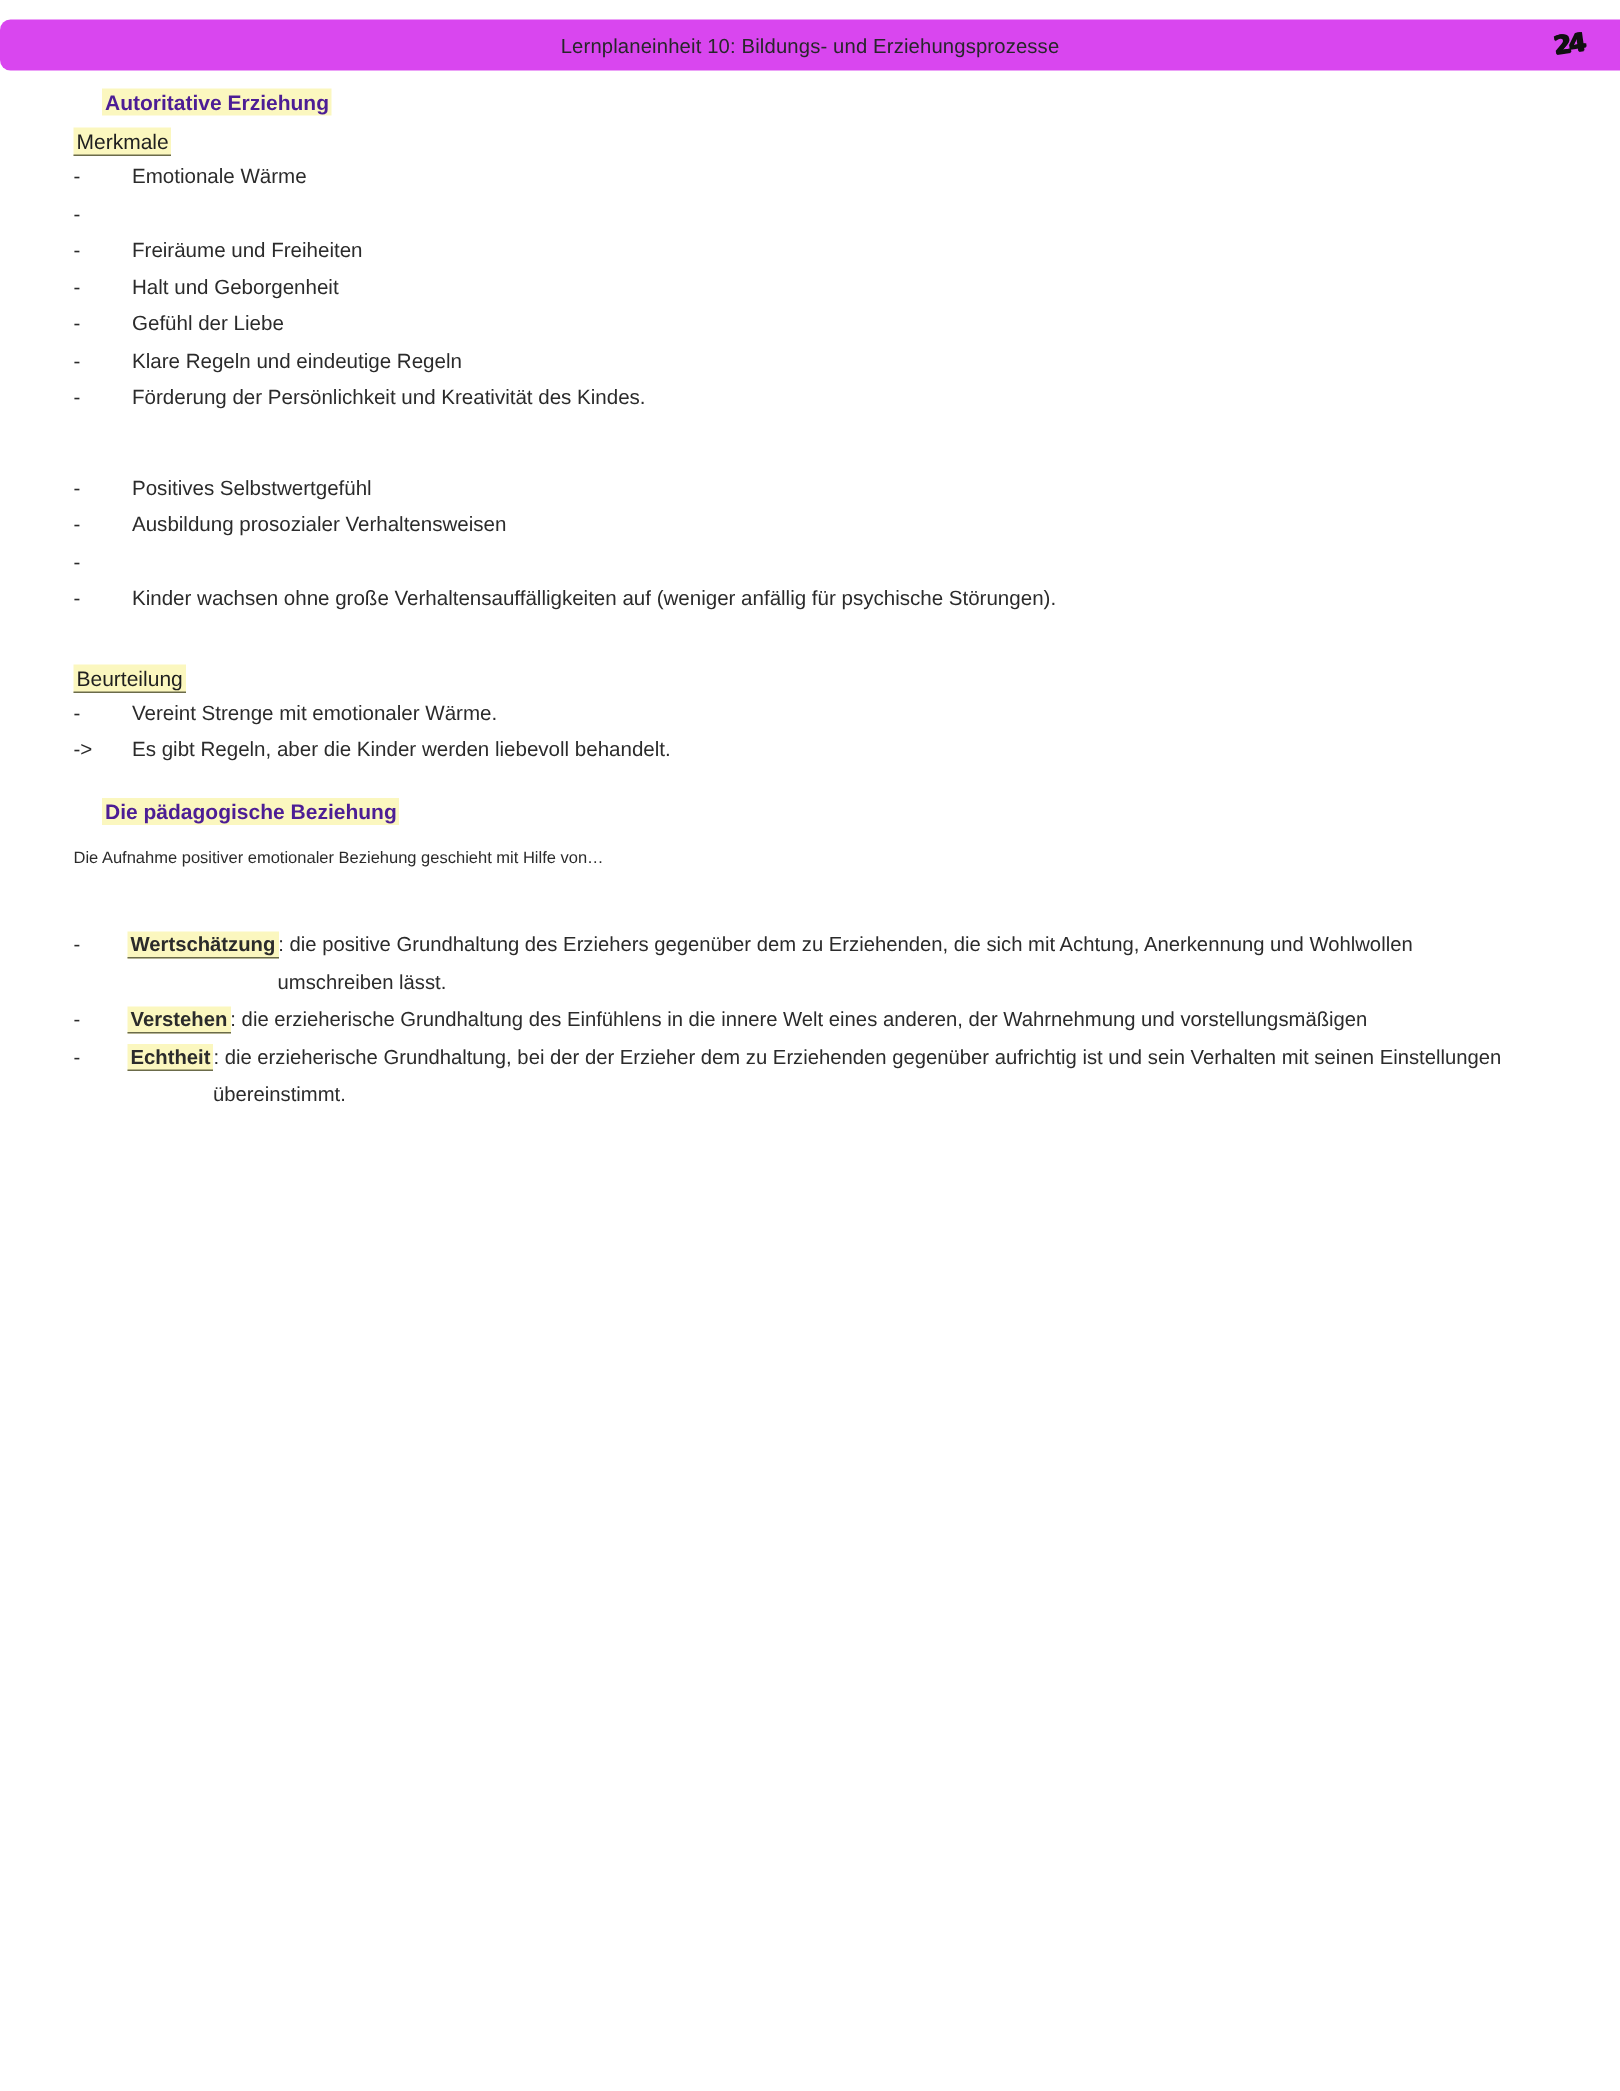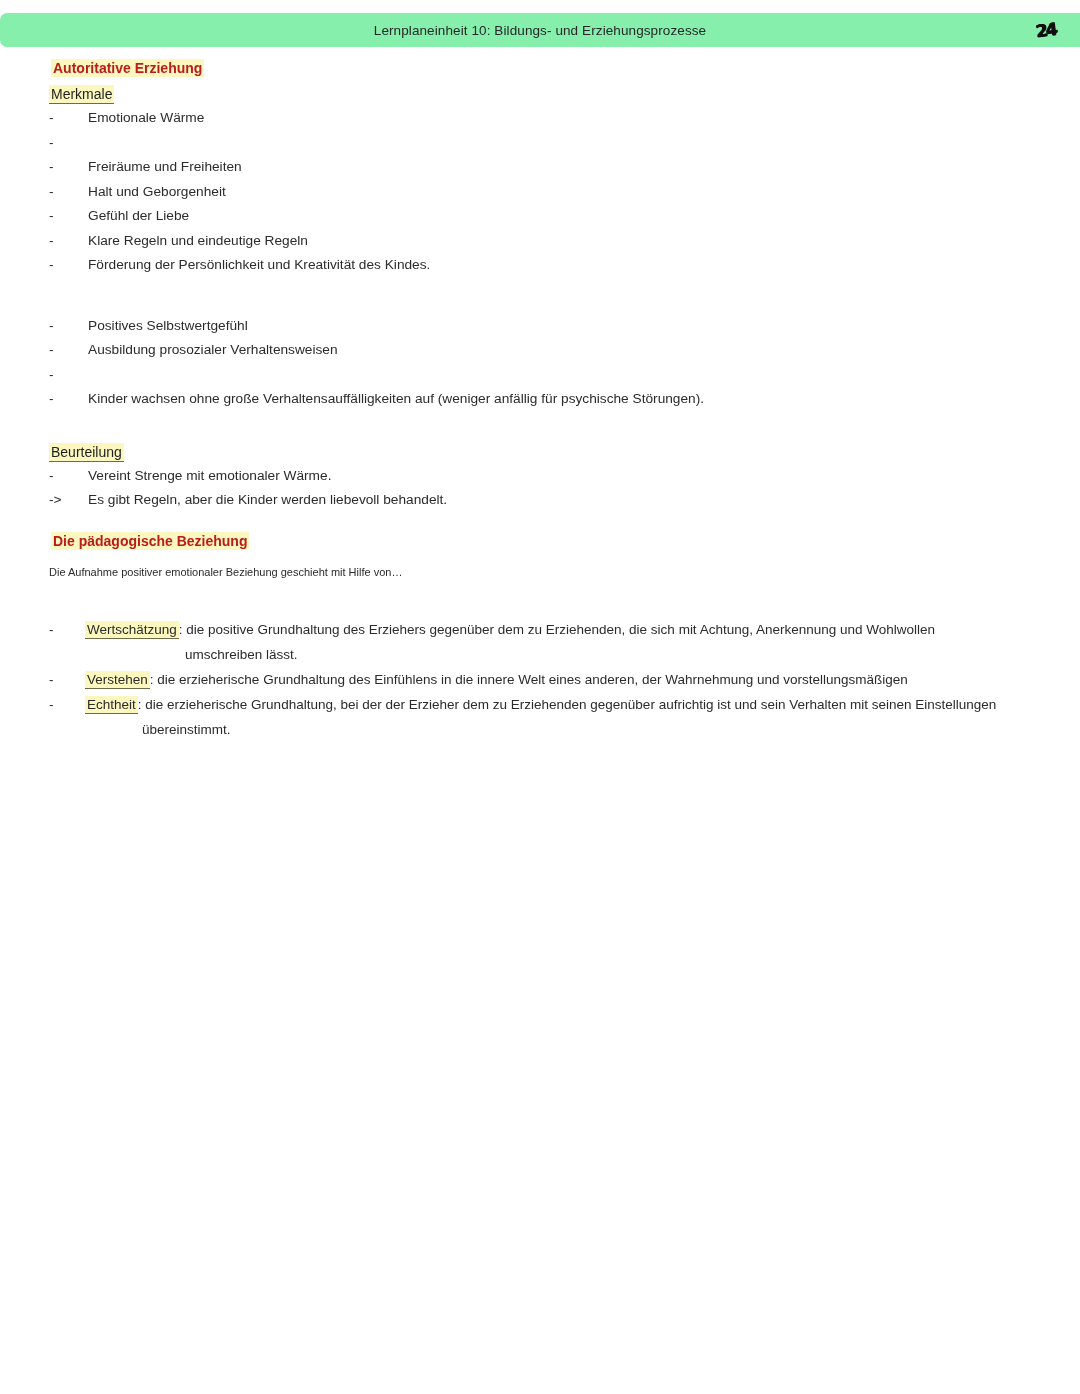--- a/index.html
+++ b/index.html
@@ -16,21 +16,21 @@
     overflow: hidden;
   }
 
   
   .header-band {
     position: absolute;
     left: 0;
     top: 13px;
     width: 1080px;
     height: 34px;
-    background: #86efac;
+    background: #d946ef;
     border-radius: 7px 0 0 7px;
     display: flex;
     align-items: center;
     justify-content: center;
   }
   .header-title {
     font-size: 13.5px;
     color: #27272a;
     letter-spacing: 0.1px;
     white-space: nowrap;
@@ -62,24 +62,24 @@
     -webkit-box-decoration-break: clone;
     padding: 1px 2px;
   }
   .ul {
     border-bottom: 1.3px solid #6b6b4a;
     padding-bottom: 1px;
   }
 
   h2.section-title {
     margin: 0;
-    padding: 0 0 0 51px;
+    padding: 0 0 0 68px;
     font-size: 14px;
     font-weight: bold;
-    color: #b91c1c;
+    color: #4c1d95;
     line-height: 20px;
   }
   h3.sub-title {
     margin: 0;
     padding: 0 0 0 49px;
     font-size: 14px;
     font-weight: normal;
     color: #1f1f1f;
     line-height: 20px;
   }
@@ -134,21 +134,21 @@
     flex: 0 0 36px;
   }
   .def-item .body { flex: 1 1 auto; }
   .def-item .cont {
     display: block;
   }
   .cont-a { padding-left: 100px; }
   .cont-b { padding-left: 74px; }
   .cont-c { padding-left: 57px; }
 
-  .kw { font-weight: normal; }
+  .kw { font-weight: bold; }
 </style>
 </head>
 <body>
 
 <div class="header-band">
   <span class="header-title">Lernplaneinheit 10: Bildungs- und Erziehungsprozesse</span>
   <span class="page-mark">24</span>
 </div>
 
 <div class="doc">

